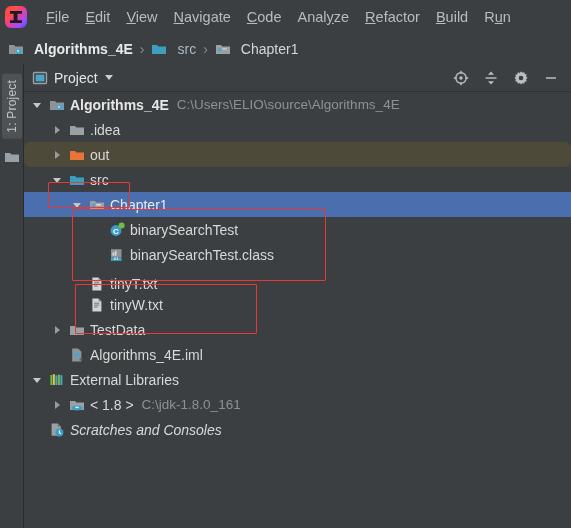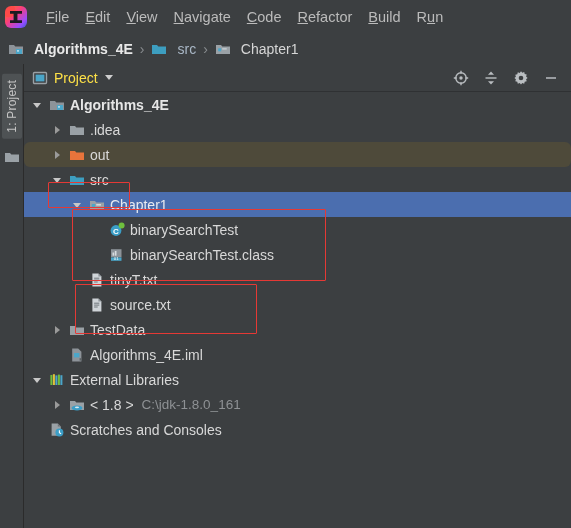--- a/index.html
+++ b/index.html
@@ -61,21 +61,21 @@
 
   
   .panel {
     position: absolute; left: 24px; top: 64px; right: 0; bottom: 0;
     background: #3c3f41; display: flex; flex-direction: column;
   }
   .panel-header {
     height: 28px; background: #3c3f41; border-bottom: 1px solid #2f3133;
     display: flex; align-items: center; padding: 0 6px 0 8px; flex: 0 0 auto;
   }
-  .panel-title { color: #fde047; font-size: 14px; margin-left: 6px; }
+  .panel-title { color: #e5e5e5; font-size: 14px; margin-left: 6px; }
   .caret-down {
     width: 0; height: 0; margin-left: 7px;
     border-left: 4px solid transparent; border-right: 4px solid transparent;
     border-top: 5px solid #cfcfcf;
   }
   .panel-actions { margin-left: auto; display: flex; align-items: center; gap: 14px; padding-right: 6px; }
   .hdr-icon { width: 16px; height: 16px; display: block; cursor: default; }
 
   
   .tree { flex: 1 1 auto; overflow: hidden; position: relative; background: #3c3f41; }
@@ -116,20 +116,21 @@
 <div id="app">
 
   <div class="menubar">
     <div class="ij-logo"></div>
     <div id="menu-items" style="display:flex;align-items:center;gap:2px;">
         <div class="menu-item"><span class="mn">F</span>ile</div>
         <div class="menu-item"><span class="mn">E</span>dit</div>
         <div class="menu-item"><span class="mn">V</span>iew</div>
         <div class="menu-item"><span class="mn">N</span>avigate</div>
         <div class="menu-item"><span class="mn">C</span>ode</div>
+        <div class="menu-item">Anal<span class="mn">y</span>ze</div>
         <div class="menu-item"><span class="mn">R</span>efactor</div>
         <div class="menu-item"><span class="mn">B</span>uild</div>
         <div class="menu-item">R<span class="mn">u</span>n</div>
       </div>
   </div>
 
   <div class="breadcrumb">
     <div class="crumb">
       <svg class="ico" viewBox="0 0 16 16">
         <path d="M1 4h5l1.3 1.6H15V13H1z" fill="#8d9399"></path>
@@ -197,20 +198,21 @@
     <div class="tree" id="tree">
         <div class="row" style="padding-left: 8px;">
           <span class="arrow down"></span>
           <span style="display: inline-block; width: 5px;"></span>
           <svg class="ico" viewBox="0 0 16 16">
             <path d="M1 4h5l1.3 1.6H15V13H1z" fill="#8d9399"></path>
             <rect x="8" y="8" width="6" height="5" fill="#4ba6c9"></rect>
             <rect x="9.2" y="9.2" width="1.6" height="1.4" fill="#e8f3f8"></rect>
           </svg>
           <span class="label bold">Algorithms_4E</span>
+          <span class="sublabel">C:\Users\ELIO\source\Algorithms_4E</span>
         </div>
         <div class="row" style="padding-left: 28px;">
           <span class="arrow right"></span>
           <span style="display: inline-block; width: 5px;"></span>
           <svg class="ico" viewBox="0 0 16 16">
             <path d="M1 4h5l1.3 1.6H15V13H1z" fill="#9aa1a6"></path>
           </svg>
           <span class="label">.idea</span>
         </div>
         <div class="row highlight" style="padding-left: 28px; border-radius: 6px;">
@@ -254,39 +256,39 @@
           <span style="display: inline-block; width: 5px;"></span>
           <svg class="ico" viewBox="0 0 16 16">
             <rect x="2" y="2.2" width="10.5" height="8" fill="#8d9399"></rect>
             <rect x="3.5" y="5.5" width="1.7" height="3.2" fill="#d8dcdf"></rect>
             <rect x="5.8" y="4" width="1.7" height="4.7" fill="#d8dcdf"></rect>
             <rect x="2" y="10.4" width="10.5" height="3.4" fill="#4ba6c9"></rect>
             <text x="7.2" y="13.3" font-size="4.4" font-family="Liberation Sans" fill="#ffffff" text-anchor="middle">01</text>
           </svg>
           <span class="label">binarySearchTest.class</span>
         </div>
-        <div class="row" style="padding-left: 48px;">
+        <div class="row" style="padding-left: 48px; align-items: flex-end;">
           <span class="arrow "></span>
           <span style="display: inline-block; width: 5px;"></span>
           <svg class="ico" viewBox="0 0 16 16">
             <path d="M3.4 1.6h6l3 3v10h-9z" fill="#cfd4d8"></path>
             <path d="M9.4 1.6l3 3h-3z" fill="#8e9499"></path>
             <path d="M5.1 6.2h5.2M5.1 8.1h5.2M5.1 10h3.6" stroke="#6f767b" stroke-width="1"></path>
           </svg>
           <span class="label">tinyT.txt</span>
         </div>
         <div class="row" style="padding-left: 48px;">
           <span class="arrow "></span>
           <span style="display: inline-block; width: 5px;"></span>
           <svg class="ico" viewBox="0 0 16 16">
             <path d="M3.4 1.6h6l3 3v10h-9z" fill="#cfd4d8"></path>
             <path d="M9.4 1.6l3 3h-3z" fill="#8e9499"></path>
             <path d="M5.1 6.2h5.2M5.1 8.1h5.2M5.1 10h3.6" stroke="#6f767b" stroke-width="1"></path>
           </svg>
-          <span class="label">source.txt</span>
+          <span class="label">tinyW.txt</span>
         </div>
         <div class="row" style="padding-left: 28px;">
           <span class="arrow right"></span>
           <span style="display: inline-block; width: 5px;"></span>
           <svg class="ico" viewBox="0 0 16 16">
             <path d="M1 4h5l1.3 1.6H15V13H1z" fill="#9aa1a6"></path>
           </svg>
           <span class="label">TestData</span>
         </div>
         <div class="row" style="padding-left: 28px; align-items: center;">
@@ -315,21 +317,21 @@
           <span class="arrow right"></span>
           <span style="display: inline-block; width: 5px;"></span>
           <svg class="ico" viewBox="0 0 16 16">
             <path d="M1 4h5l1.3 1.6H15V13H1z" fill="#9aa1a6"></path>
             <ellipse cx="8" cy="11" rx="5.4" ry="2.6" fill="#3b9ec7"></ellipse>
             <ellipse cx="8" cy="10.3" rx="2.1" ry=".9" fill="#dbe9f0"></ellipse>
           </svg>
           <span class="label">&lt; 1.8 &gt;</span>
           <span class="sublabel">C:\jdk-1.8.0_161</span>
         </div>
-        <div class="row" style="padding-left: 8px;">
+        <div class="row" style="padding-left: 8px; font-style: italic;">
           <span class="arrow "></span>
           <span style="display: inline-block; width: 5px;"></span>
           <svg class="ico" viewBox="0 0 16 16">
             <path d="M2.6 1.6h6.2l3 3v9.2H2.6z" fill="#9aa1a6"></path>
             <path d="M8.8 1.6l3 3h-3z" fill="#6d7377"></path>
             <circle cx="10.4" cy="10.6" r="4" fill="#3b9ec7"></circle>
             <path d="M10.4 8.2v2.5l1.7 1" stroke="#ffffff" stroke-width="1.1" fill="none"></path>
           </svg>
           <span class="label">Scratches and Consoles</span>
         </div>

